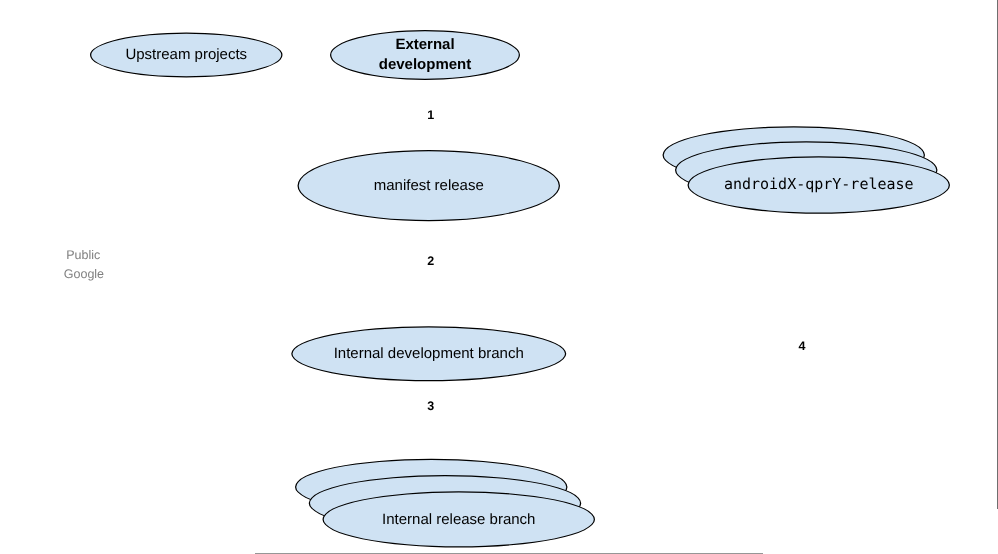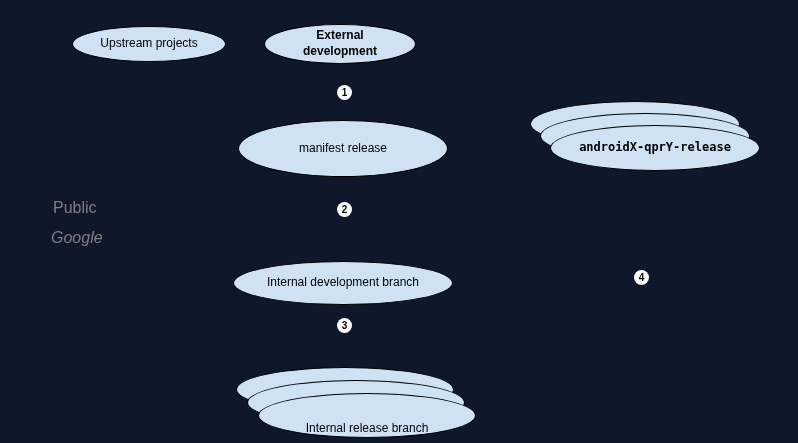--- a/index.html
+++ b/index.html
@@ -4,21 +4,21 @@
 <style>
   html, body {
     margin: 0;
     padding: 0;
     background: #000000;
   }
   #canvas {
     position: relative;
     width: 798px;
     height: 443px;
-    background: #0f172a;
+    background: #ffffff;
     overflow: hidden;
     font-family: "Liberation Sans", sans-serif;
   }
   .ellipse {
     position: absolute;
     background: #cfe2f3;
     border: 1px solid #000000;
     border-radius: 50%;
     display: flex;
     flex-direction: column;
@@ -44,21 +44,21 @@
     font-size: 10px;
     font-weight: bold;
     display: flex;
     align-items: center;
     justify-content: center;
     line-height: 1;
   }
   .section-label {
     position: absolute;
     color: #7f7f7f;
-    font-size: 16px;
+    font-size: 10px;
   }
   .stack-back { z-index: 1; }
   .stack-mid  { z-index: 2; }
   .stack-front{ z-index: 3; }
 </style>
 </head>
 <body>
 
 <div id="canvas">
 
@@ -74,28 +74,28 @@
   <div class="step-circle" style="left:337px; top:85px;">
     <span>1</span>
   </div>
 
   <div class="ellipse" style="left:238px; top:120px; width:210px; height:57px;">
     <span>manifest release</span>
   </div>
 
   <div class="ellipse stack-back" style="left:530px; top:101px; width:210px; height:46px;"></div>
   <div class="ellipse stack-mid" style="left:540px; top:113px; width:210px; height:46px;"></div>
-  <div class="ellipse stack-front" style="left:550px; top:125px; width:210px; height:46px;font-weight:bold;">
+  <div class="ellipse stack-front" style="left:550px; top:125px; width:210px; height:46px;">
     <span class="mono">androidX-qprY-release</span>
   </div>
 
   <div class="section-label" style="left:53px; top:199px;">
     <span>Public</span>
   </div>
-  <div class="section-label" style="left:51px; top:229px;font-style:italic;">
+  <div class="section-label" style="left:51px; top:214px;">
     <span>Google</span>
   </div>
 
   <div class="step-circle" style="left:337px; top:202px;">
     <span>2</span>
   </div>
 
   <div class="ellipse" style="left:233px; top:261px; width:220px; height:44px;justify-content:center;">
     <span>Internal development branch</span>
   </div>
@@ -103,17 +103,17 @@
   <div class="step-circle" style="left:634px; top:270px;">
     <span>4</span>
   </div>
 
   <div class="step-circle" style="left:337px; top:318px;">
     <span>3</span>
   </div>
 
   <div class="ellipse stack-back" style="left:236px; top:367px; width:218px; height:45px;"></div>
   <div class="ellipse stack-mid" style="left:247px; top:380px; width:218px; height:45px;"></div>
-  <div class="ellipse stack-front" style="left:258px; top:393px; width:218px; height:45px;justify-content:flex-end;">
+  <div class="ellipse stack-front" style="left:258px; top:393px; width:218px; height:45px;">
     <span>Internal release branch</span>
   </div>
 
 </div>
 
 </body></html>

